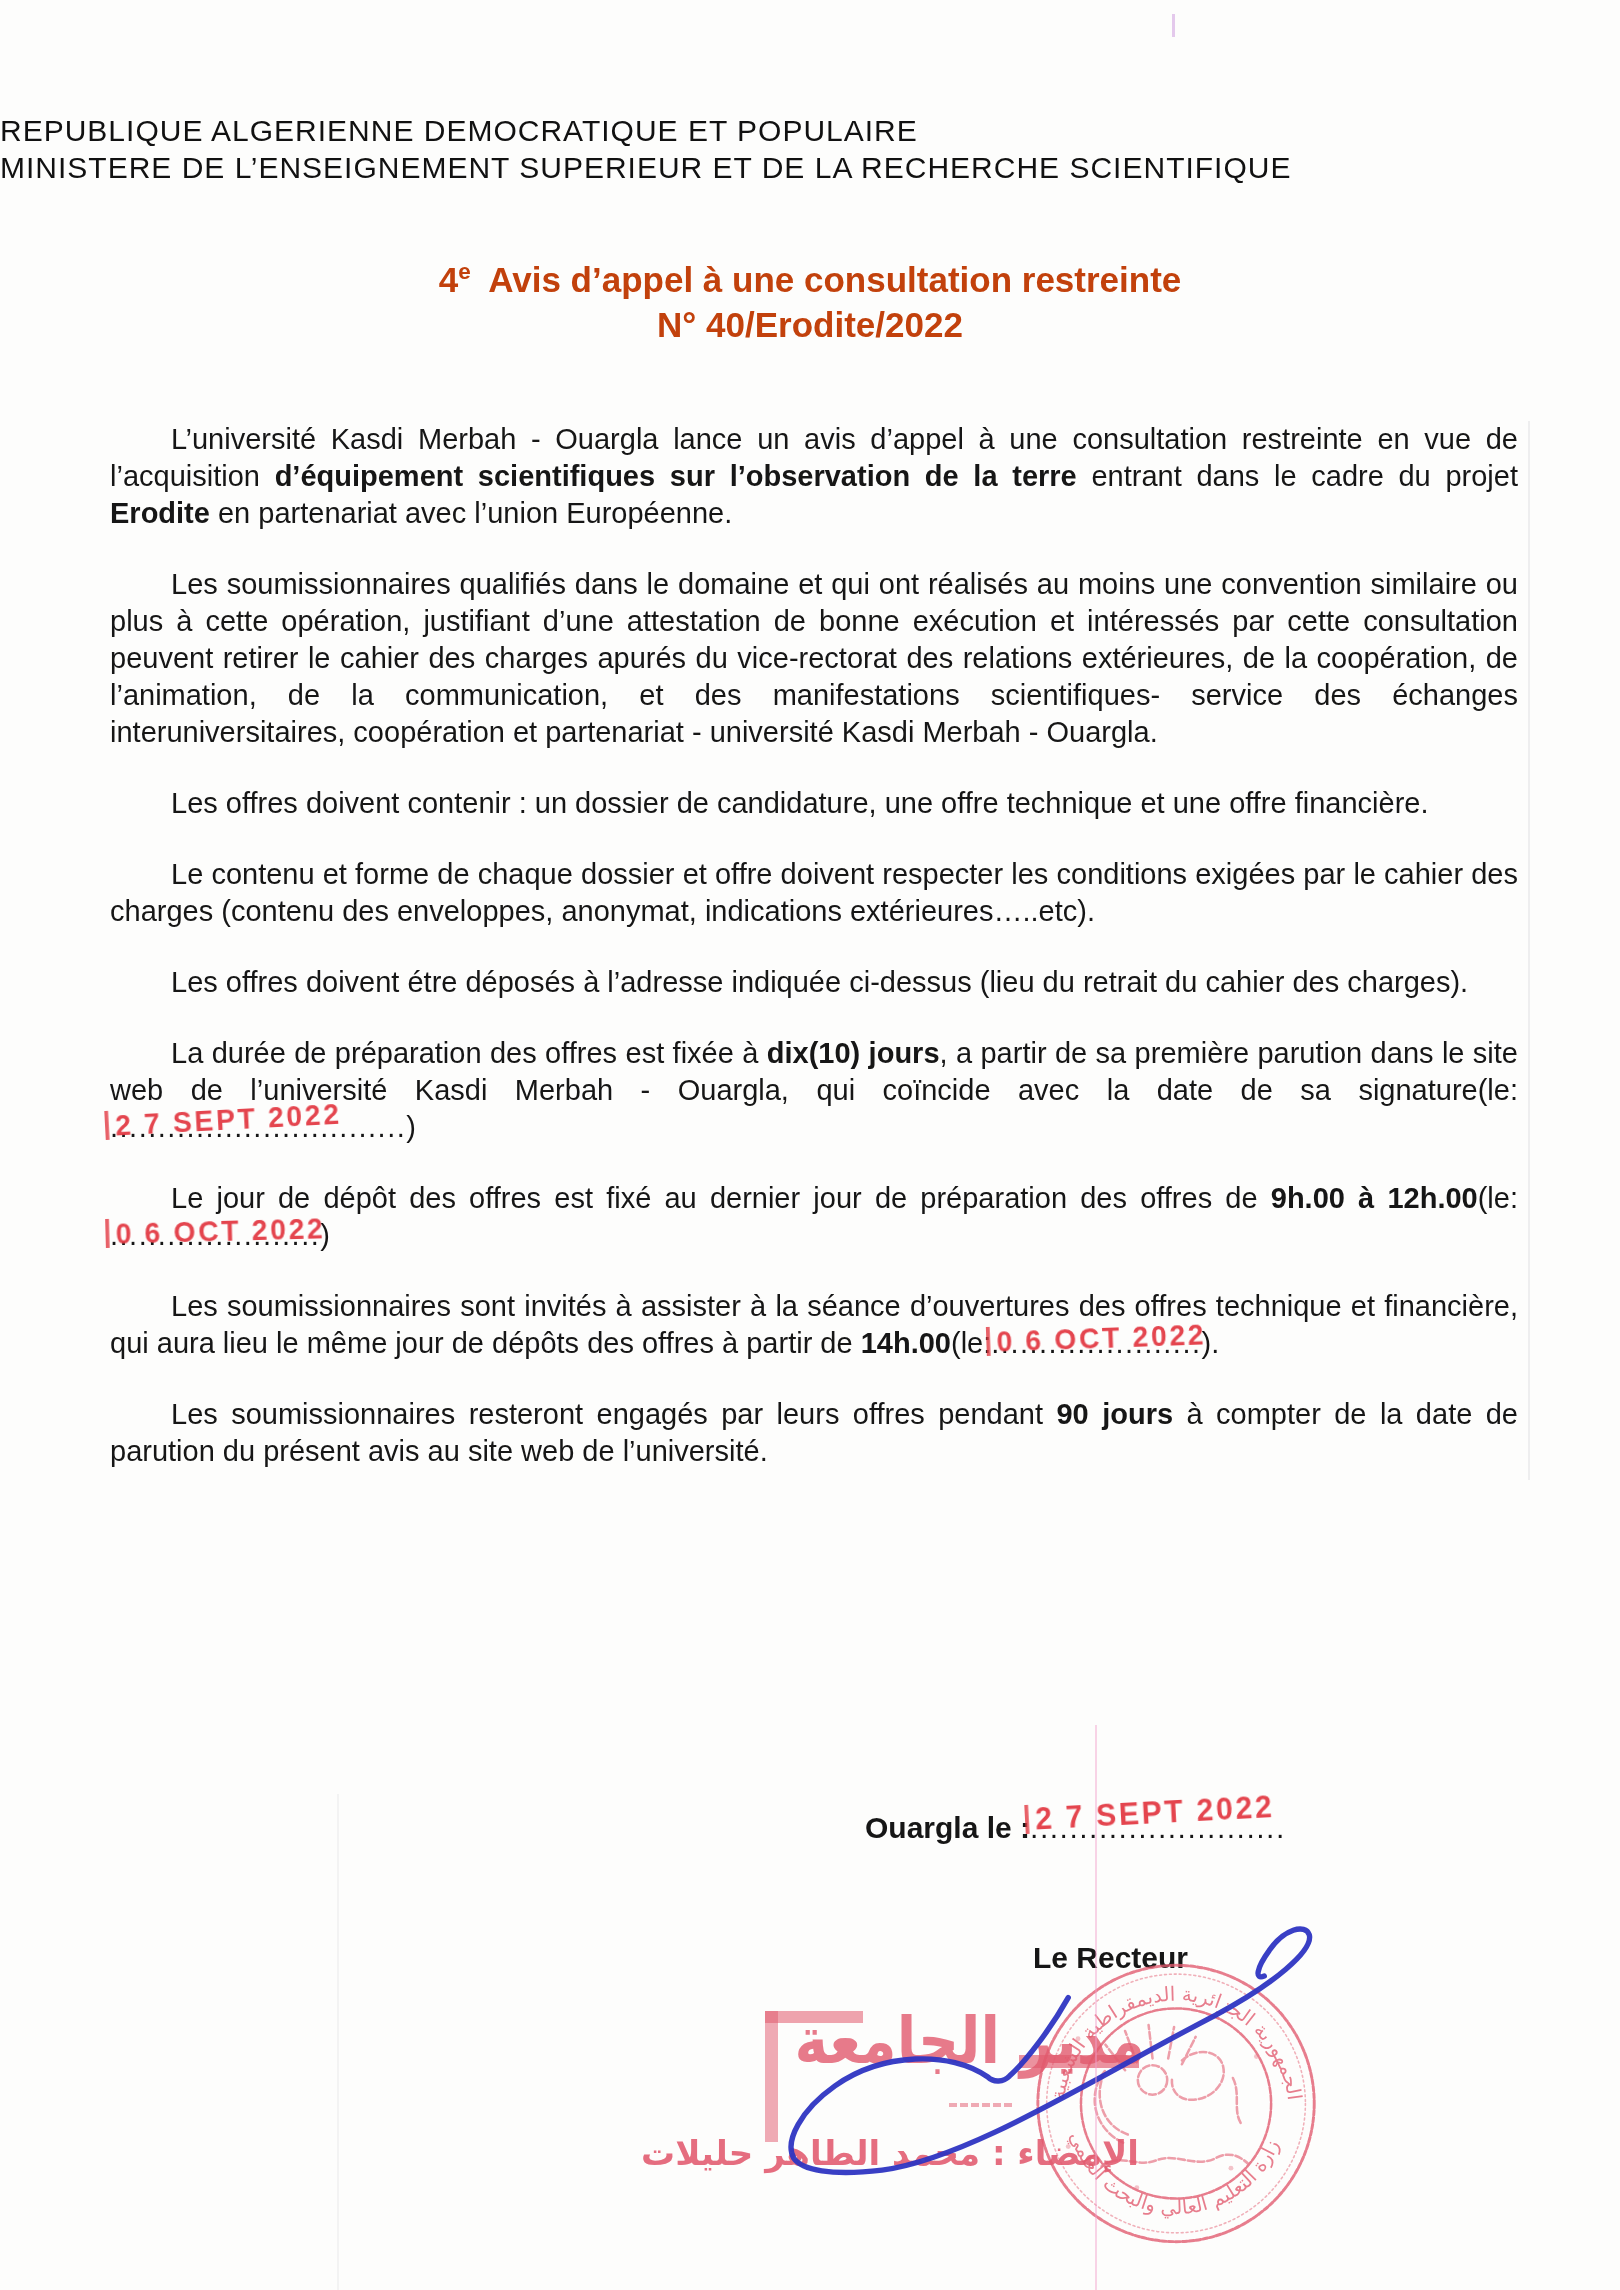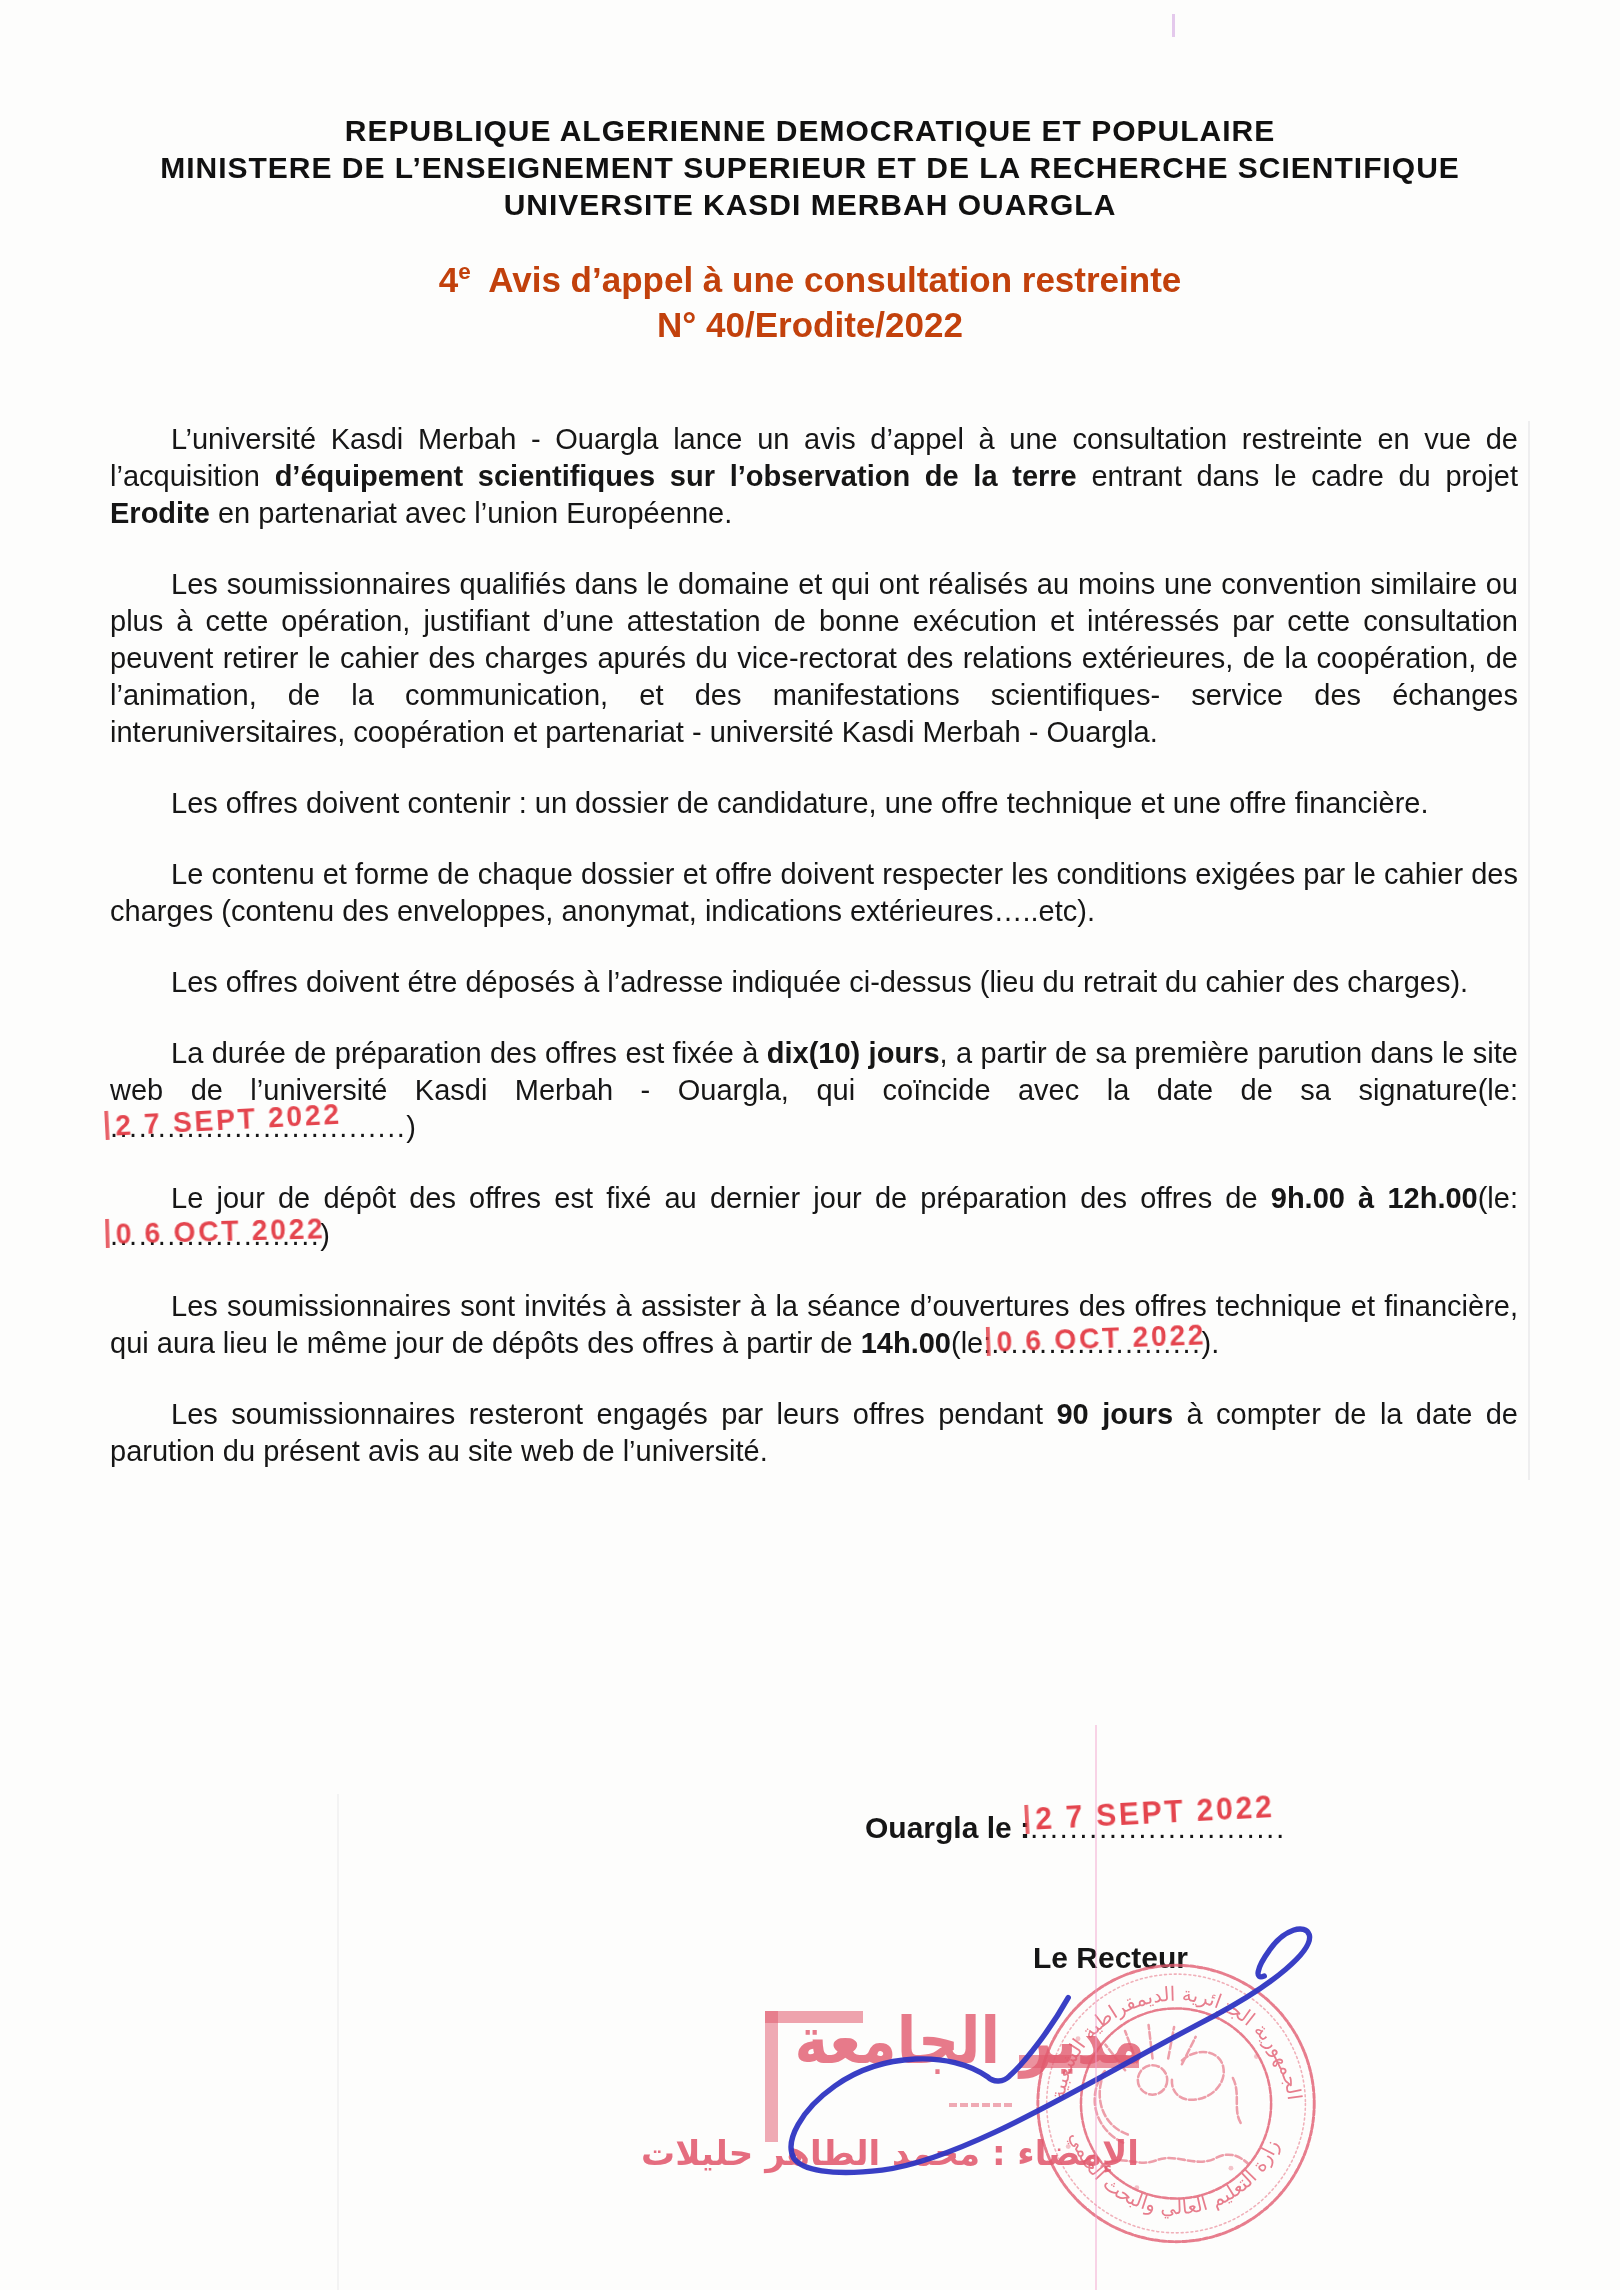--- a/index.html
+++ b/index.html
@@ -8,21 +8,21 @@
     width:1620px;height:2291px;
     margin:0 auto;
     background:#fdfdfc;
     font-family:"Liberation Sans","DejaVu Sans",sans-serif;
     color:#161616;
     overflow:hidden;
   }
   
   .letterhead{
     position:absolute;top:112px;left:0;right:0;
-    text-align:center;font-weight:700;font-size:30px;line-height:37px;
+    font-weight:400;font-size:30px;line-height:37px;
     letter-spacing:1px;color:#111;
   }
   
   .title{
     position:absolute;top:249px;left:0;right:0;
     text-align:center;font-weight:700;font-size:35px;line-height:45px;color:#c2410c;
   }
   .title sup{font-size:22.5px;}
   .title .gap{display:inline-block;width:17.6px;}
   
@@ -79,21 +79,20 @@
   .overlay{position:absolute;left:0;top:0;width:1620px;height:2291px;pointer-events:none;}
 </style>
 </head>
 <body>
 
 <div class="page">
 
   <header class="letterhead">
     <div>REPUBLIQUE ALGERIENNE DEMOCRATIQUE ET POPULAIRE</div>
     <div>MINISTERE DE L’ENSEIGNEMENT SUPERIEUR ET DE LA RECHERCHE SCIENTIFIQUE</div>
-    <div>UNIVERSITE KASDI MERBAH OUARGLA</div>
   </header>
 
   <div class="title">
     <div><span>4</span><sup>e</sup><span class="gap"></span><span>Avis d’appel à une consultation restreinte</span></div>
     <div>N° 40/Erodite/2022</div>
   </div>
 
   <main class="body" id="notice-body">
       <p class="para"><span class="">L’université Kasdi Merbah - Ouargla lance un avis d’appel à une consultation restreinte en vue de l’acquisition </span><span class="b">d’équipement scientifiques sur l’observation de la terre</span><span class=""> entrant dans le cadre du projet </span><span class="b">Erodite</span><span class=""> en partenariat avec l’union Européenne.</span></p>
       <p class="para"><span class="">Les soumissionnaires qualifiés dans le domaine et qui ont réalisés au moins une convention similaire ou plus à cette opération, justifiant d’une attestation de bonne exécution et intéressés par cette consultation peuvent retirer le cahier des charges apurés du vice-rectorat des relations extérieures, de la coopération, de l’animation, de la communication, et des manifestations scientifiques- service des échanges interuniversitaires, coopération et partenariat - université Kasdi Merbah - Ouargla.</span></p>

